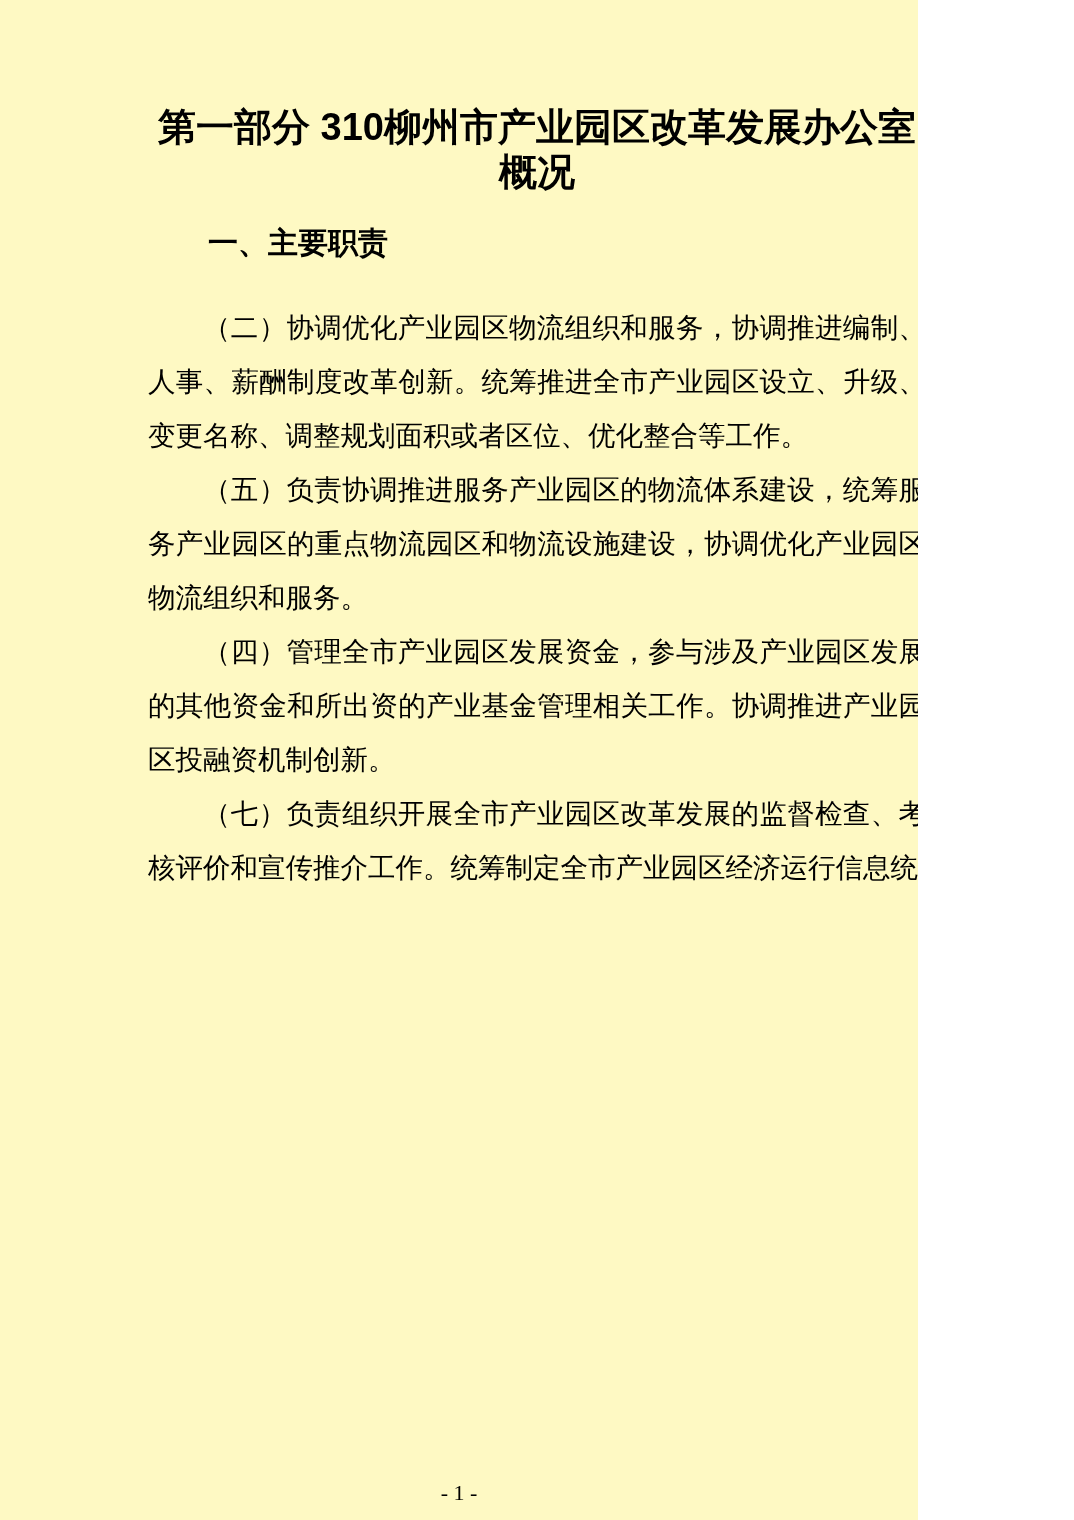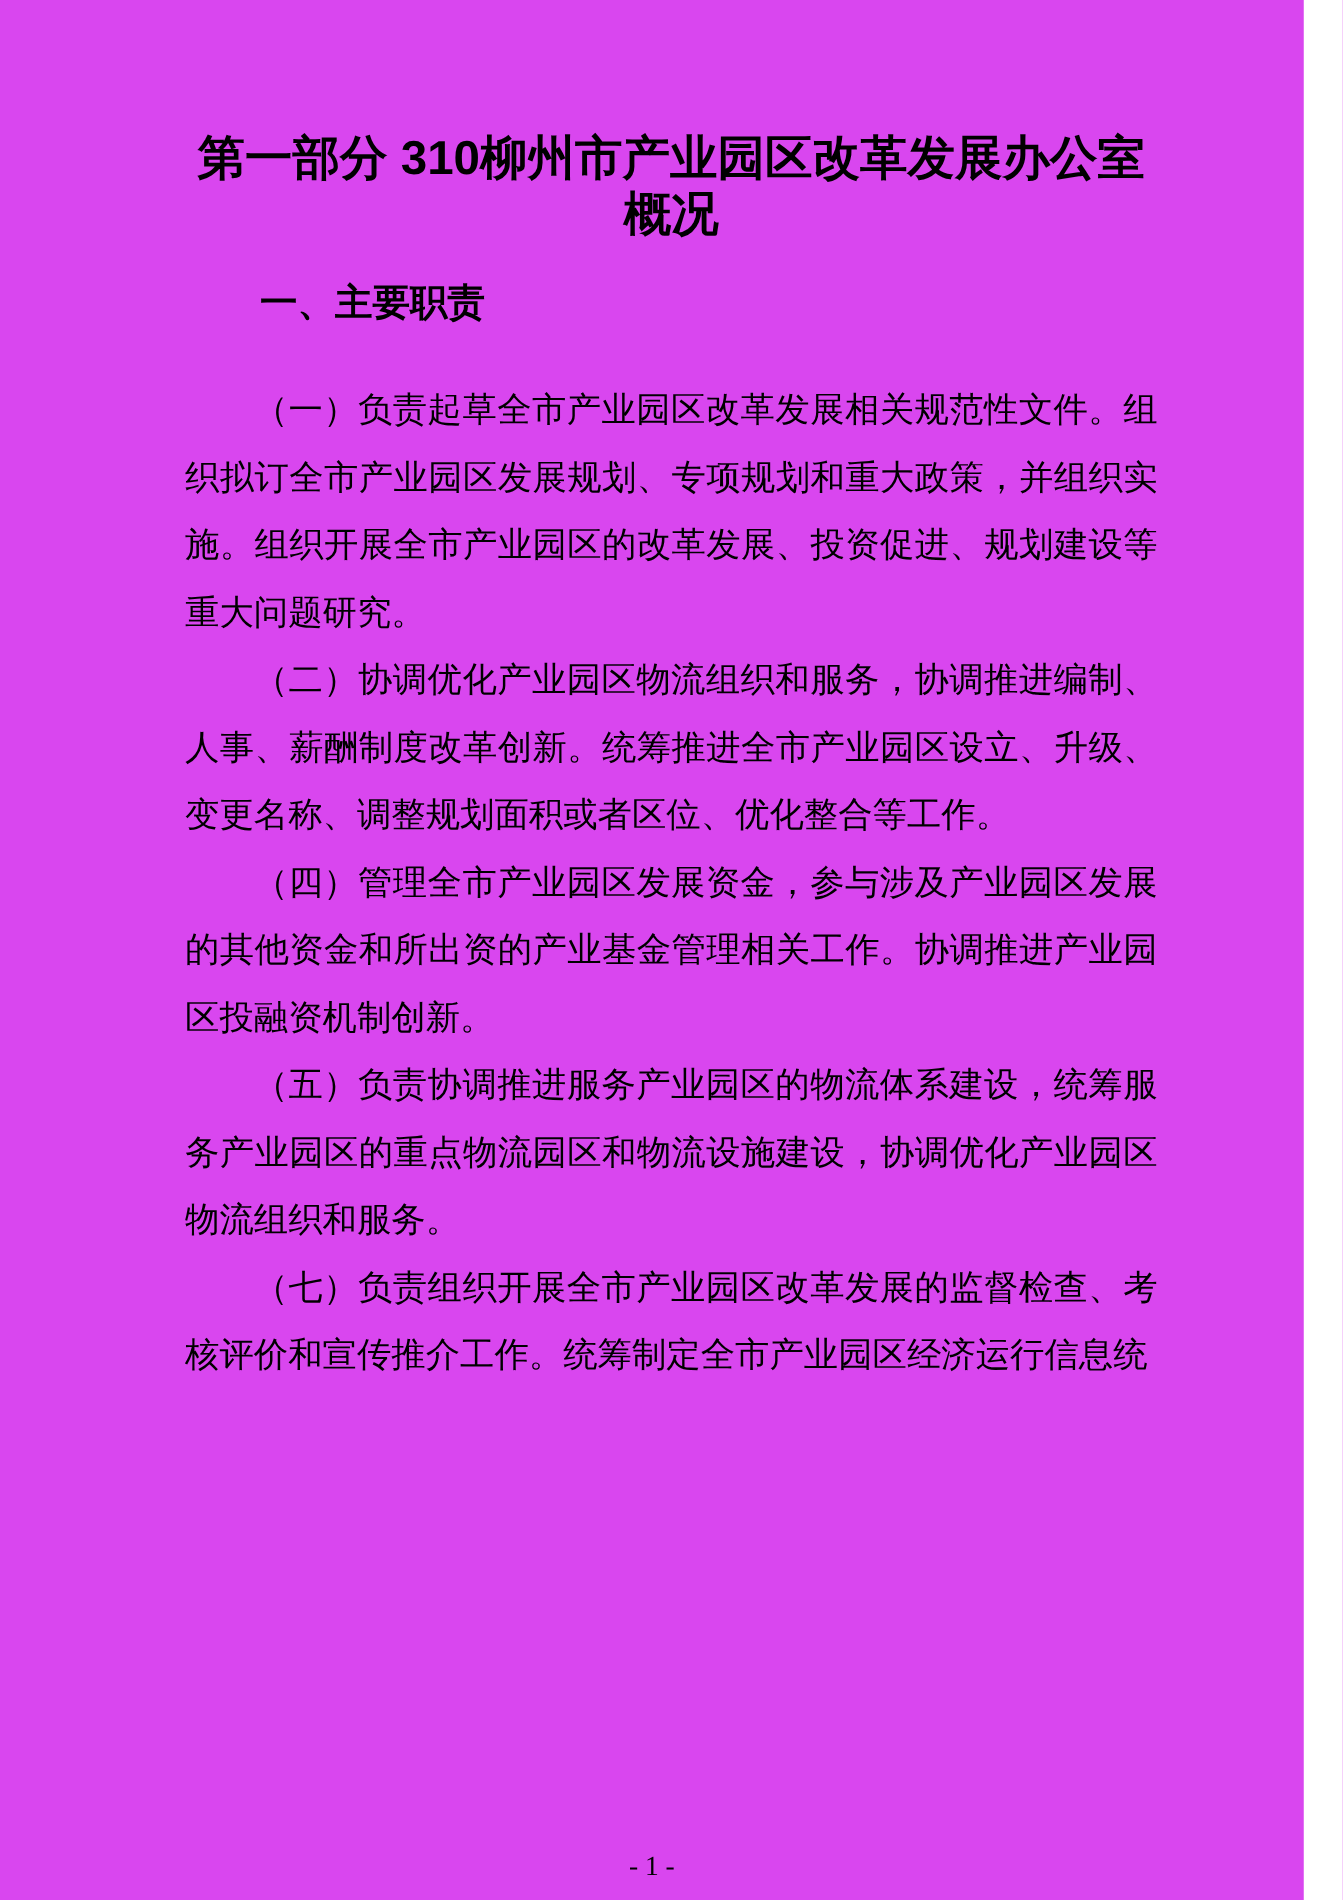--- a/index.html
+++ b/index.html
@@ -2,23 +2,23 @@
 <html><head>
 <meta charset="utf-8">
 <style>
   html, body {
     margin: 0;
     padding: 0;
     background: #ffffff;
   }
   .page {
     position: relative;
-    width: 1043px;
+    width: 918px;
     height: 1520px;
-    background: #d946ef;
+    background: #fef9c3;
     color: #000000;
     overflow: hidden;
     font-family: "Liberation Serif", serif;
   }
   .content {
     position: absolute;
     left: 148px;
     top: 105px;
     width: 778px;
   }
@@ -66,21 +66,20 @@
   }
 </style>
 </head>
 <body>
 
 <div class="page">
   <div class="content">
     <h1 class="doc-title">第一部分 310柳州市产业园区改革发展办公室概况</h1>
     <h2 class="section-heading">一、主要职责</h2>
     <div class="body-text">
-      <p>（一）负责起草全市产业园区改革发展相关规范性文件。组织拟订全市产业园区发展规划、专项规划和重大政策，并组织实施。组织开展全市产业园区的改革发展、投资促进、规划建设等重大问题研究。</p>
       <p>（二）协调优化产业园区物流组织和服务，协调推进编制、人事、薪酬制度改革创新。统筹推进全市产业园区设立、升级、变更名称、调整规划面积或者区位、优化整合等工作。</p>
+      <p>（五）负责协调推进服务产业园区的物流体系建设，统筹服务产业园区的重点物流园区和物流设施建设，协调优化产业园区物流组织和服务。</p>
       <p>（四）管理全市产业园区发展资金，参与涉及产业园区发展的其他资金和所出资的产业基金管理相关工作。协调推进产业园区投融资机制创新。</p>
-      <p>（五）负责协调推进服务产业园区的物流体系建设，统筹服务产业园区的重点物流园区和物流设施建设，协调优化产业园区物流组织和服务。</p>
       <p>（七）负责组织开展全市产业园区改革发展的监督检查、考核评价和宣传推介工作。统筹制定全市产业园区经济运行信息统</p>
     </div>
   </div>
   <div class="page-number">- 1 -</div>
 </div>
 
 </body></html>

